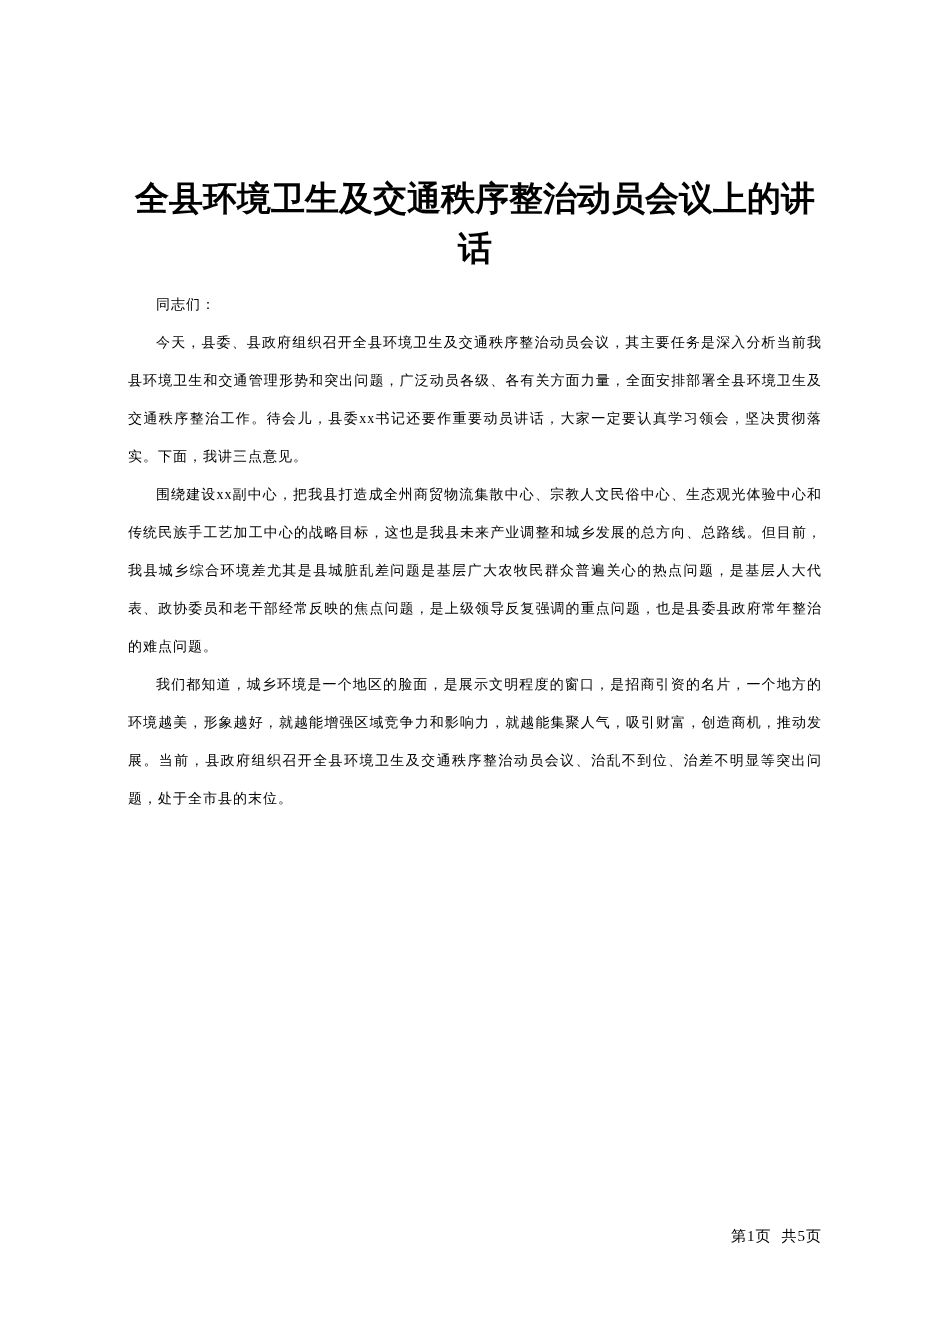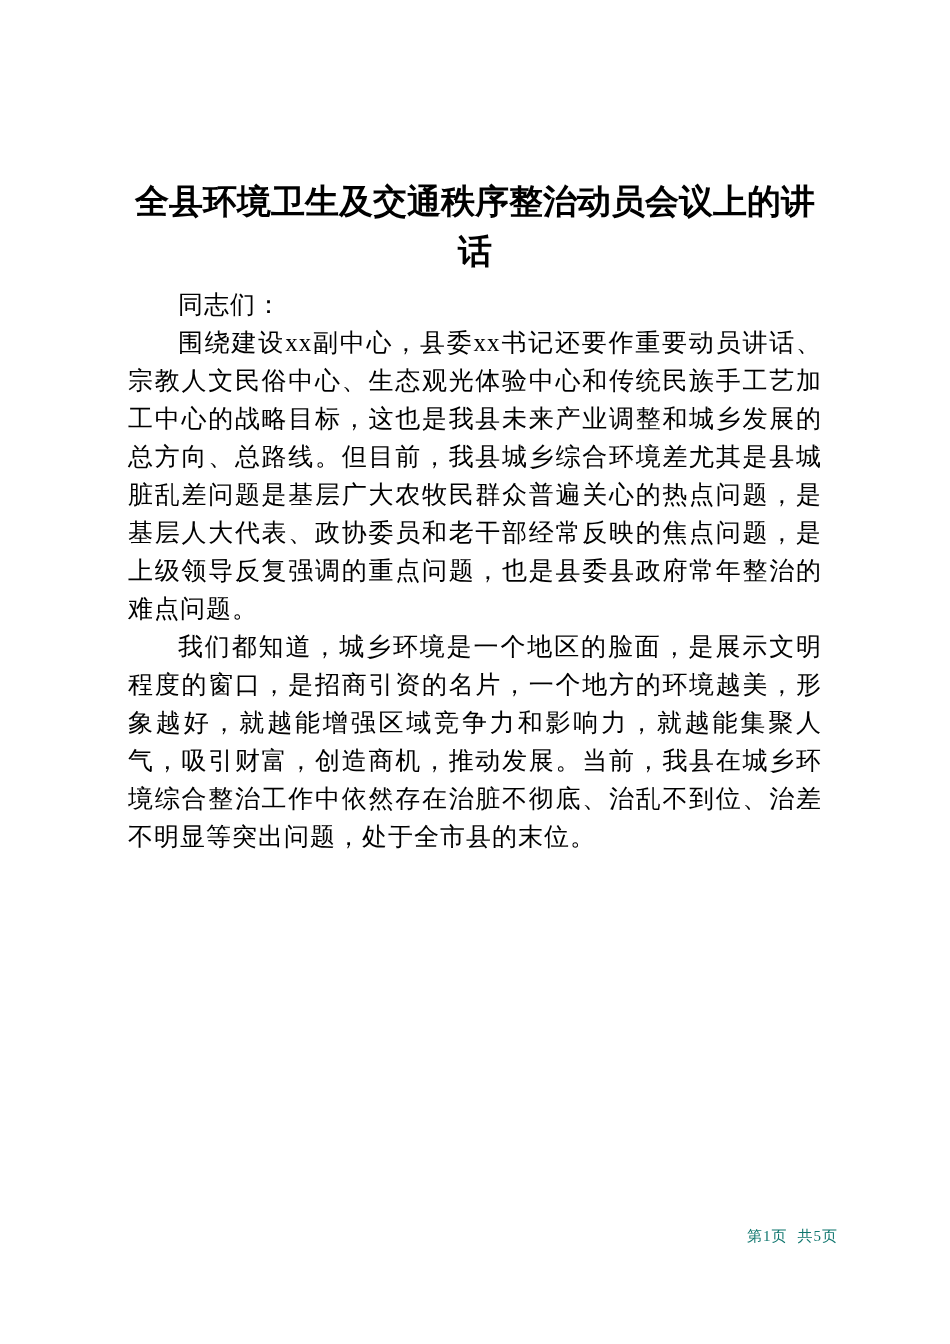--- a/index.html
+++ b/index.html
@@ -11,60 +11,61 @@
     position: relative;
     width: 950px;
     height: 1344px;
     margin: 0 auto;
     background: #ffffff;
     color: #000000;
     padding: 176px 128px 0 128px;
     overflow: hidden;
   }
   .doc-title {
-    font-family: Liberation Sans, sans-serif;
+    font-family: Liberation Mono, monospace;
     font-size: 34px;
     font-weight: bold;
     text-align: center;
     line-height: 50px;
     letter-spacing: 0px;
     margin-bottom: 10px;
     word-break: break-all;
   }
   .doc-body p {
-    font-size: 25px;
+    font-size: 14px;
     line-height: 38px;
     text-align: justify;
     text-justify: inter-ideograph;
     text-indent: 2em;
     letter-spacing: 1px;
     word-break: break-all;
   }
   .page-footer {
     position: absolute;
-    right: 112px;
+    right: 128px;
     bottom: 98px;
     font-size: 15px;
-    color: #0f766e;
+    color: #000000;
     letter-spacing: 1px;
   }
   .page-footer .total {
     margin-left: 10px;
   }
 </style>
 </head>
 <body>
 
 <div class="page">
 
   <h1 class="doc-title">全县环境卫生及交通秩序整治动员会议上的讲话</h1>
 
   <div class="doc-body">
     <p>同志们：</p>
-    <p>围绕建设xx副中心，县委xx书记还要作重要动员讲话、宗教人文民俗中心、生态观光体验中心和传统民族手工艺加工中心的战略目标，这也是我县未来产业调整和城乡发展的总方向、总路线。但目前，我县城乡综合环境差尤其是县城脏乱差问题是基层广大农牧民群众普遍关心的热点问题，是基层人大代表、政协委员和老干部经常反映的焦点问题，是上级领导反复强调的重点问题，也是县委县政府常年整治的难点问题。</p>
-    <p>我们都知道，城乡环境是一个地区的脸面，是展示文明程度的窗口，是招商引资的名片，一个地方的环境越美，形象越好，就越能增强区域竞争力和影响力，就越能集聚人气，吸引财富，创造商机，推动发展。当前，我县在城乡环境综合整治工作中依然存在治脏不彻底、治乱不到位、治差不明显等突出问题，处于全市县的末位。</p>
+    <p>今天，县委、县政府组织召开全县环境卫生及交通秩序整治动员会议，其主要任务是深入分析当前我县环境卫生和交通管理形势和突出问题，广泛动员各级、各有关方面力量，全面安排部署全县环境卫生及交通秩序整治工作。待会儿，县委xx书记还要作重要动员讲话，大家一定要认真学习领会，坚决贯彻落实。下面，我讲三点意见。</p>
+    <p>围绕建设xx副中心，把我县打造成全州商贸物流集散中心、宗教人文民俗中心、生态观光体验中心和传统民族手工艺加工中心的战略目标，这也是我县未来产业调整和城乡发展的总方向、总路线。但目前，我县城乡综合环境差尤其是县城脏乱差问题是基层广大农牧民群众普遍关心的热点问题，是基层人大代表、政协委员和老干部经常反映的焦点问题，是上级领导反复强调的重点问题，也是县委县政府常年整治的难点问题。</p>
+    <p>我们都知道，城乡环境是一个地区的脸面，是展示文明程度的窗口，是招商引资的名片，一个地方的环境越美，形象越好，就越能增强区域竞争力和影响力，就越能集聚人气，吸引财富，创造商机，推动发展。当前，县政府组织召开全县环境卫生及交通秩序整治动员会议、治乱不到位、治差不明显等突出问题，处于全市县的末位。</p>
   </div>
 
   <div class="page-footer">
     <span>第1页</span><span class="total">共5页</span>
   </div>
 
 </div>
 
 </body></html>

